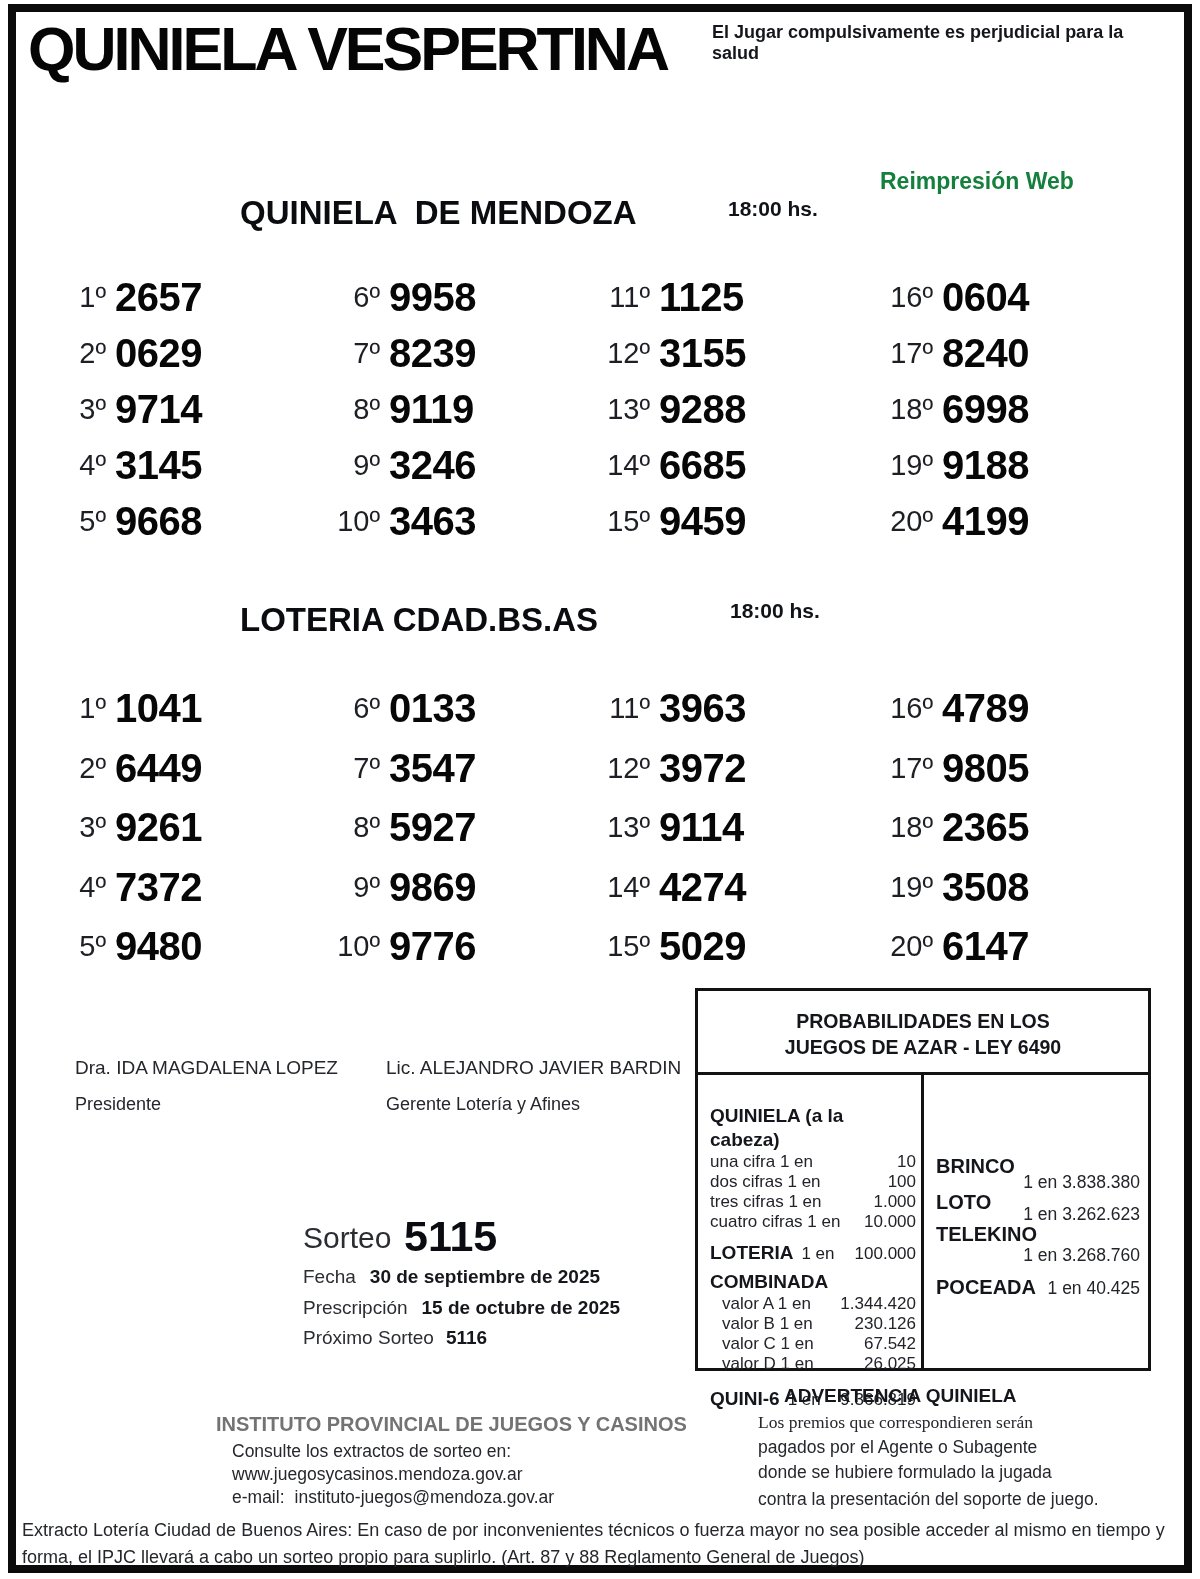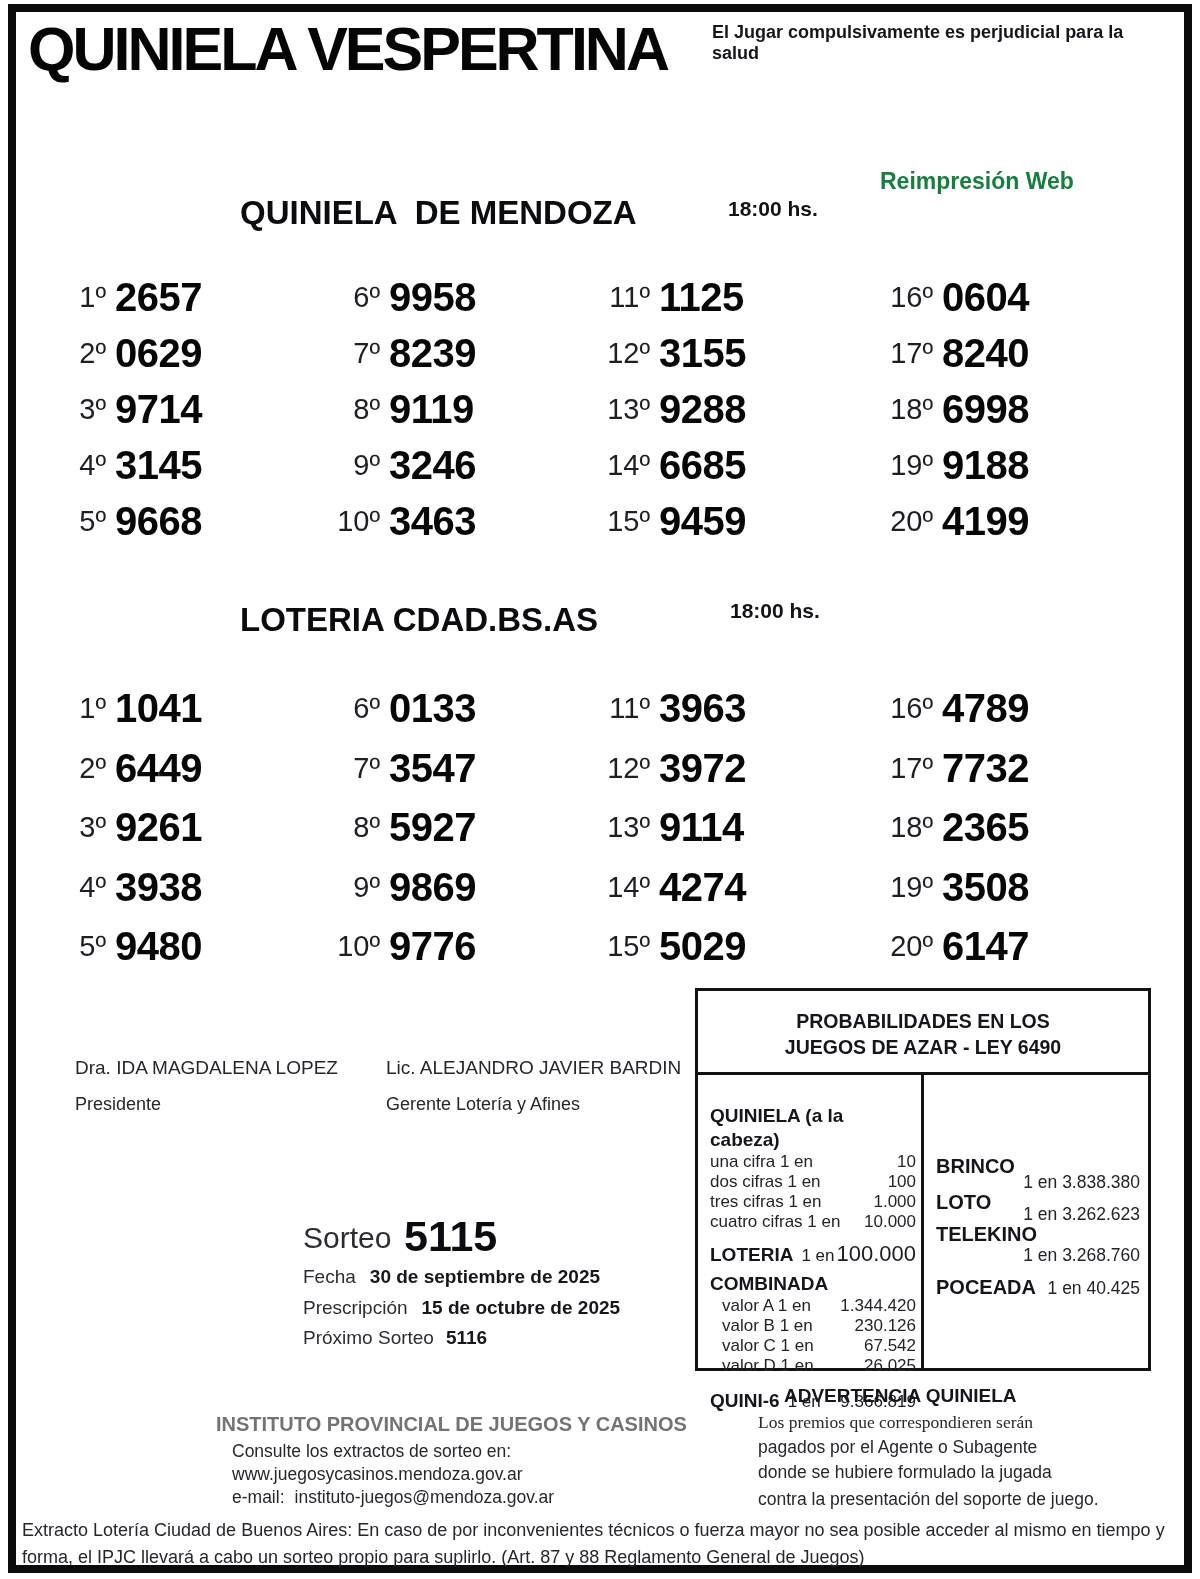--- a/index.html
+++ b/index.html
@@ -161,21 +161,21 @@
     <div class="cell">
         <span class="ord">2º</span>
         <span class="num">6449</span>
       </div>
     <div class="cell">
         <span class="ord">3º</span>
         <span class="num">9261</span>
       </div>
     <div class="cell">
         <span class="ord">4º</span>
-        <span class="num">3938</span>
+        <span class="num">7372</span>
       </div>
     <div class="cell">
         <span class="ord">5º</span>
         <span class="num">9480</span>
       </div>
     <div class="cell">
         <span class="ord">6º</span>
         <span class="num">0133</span>
       </div>
     <div class="cell">
@@ -213,21 +213,21 @@
     <div class="cell">
         <span class="ord">15º</span>
         <span class="num">5029</span>
       </div>
     <div class="cell">
         <span class="ord">16º</span>
         <span class="num">4789</span>
       </div>
     <div class="cell">
         <span class="ord">17º</span>
-        <span class="num">7732</span>
+        <span class="num">9805</span>
       </div>
     <div class="cell">
         <span class="ord">18º</span>
         <span class="num">2365</span>
       </div>
     <div class="cell">
         <span class="ord">19º</span>
         <span class="num">3508</span>
       </div>
     <div class="cell">
@@ -278,21 +278,21 @@
           </div>
         <div class="pb-row">
             <span>cuatro cifras 1 en</span>
             <span>10.000</span>
           </div>
         <div class="pb-mixrow" style="margin-top:9px;">
           <span class="pb-mix-left">
             <span class="pb-h">LOTERIA</span>
             <span style="font-size:17px;">1 en</span>
           </span>
-          <span style="font-size:22px;">100.000</span>
+          <span style="font-size:17px;">100.000</span>
         </div>
         <div class="pb-h" style="margin-top:5px;">COMBINADA</div>
         <div class="pb-row indent" style="">
             <span>valor A 1 en</span>
             <span>1.344.420</span>
           </div>
         <div class="pb-row indent">
             <span>valor B 1 en</span>
             <span>230.126</span>
           </div>

